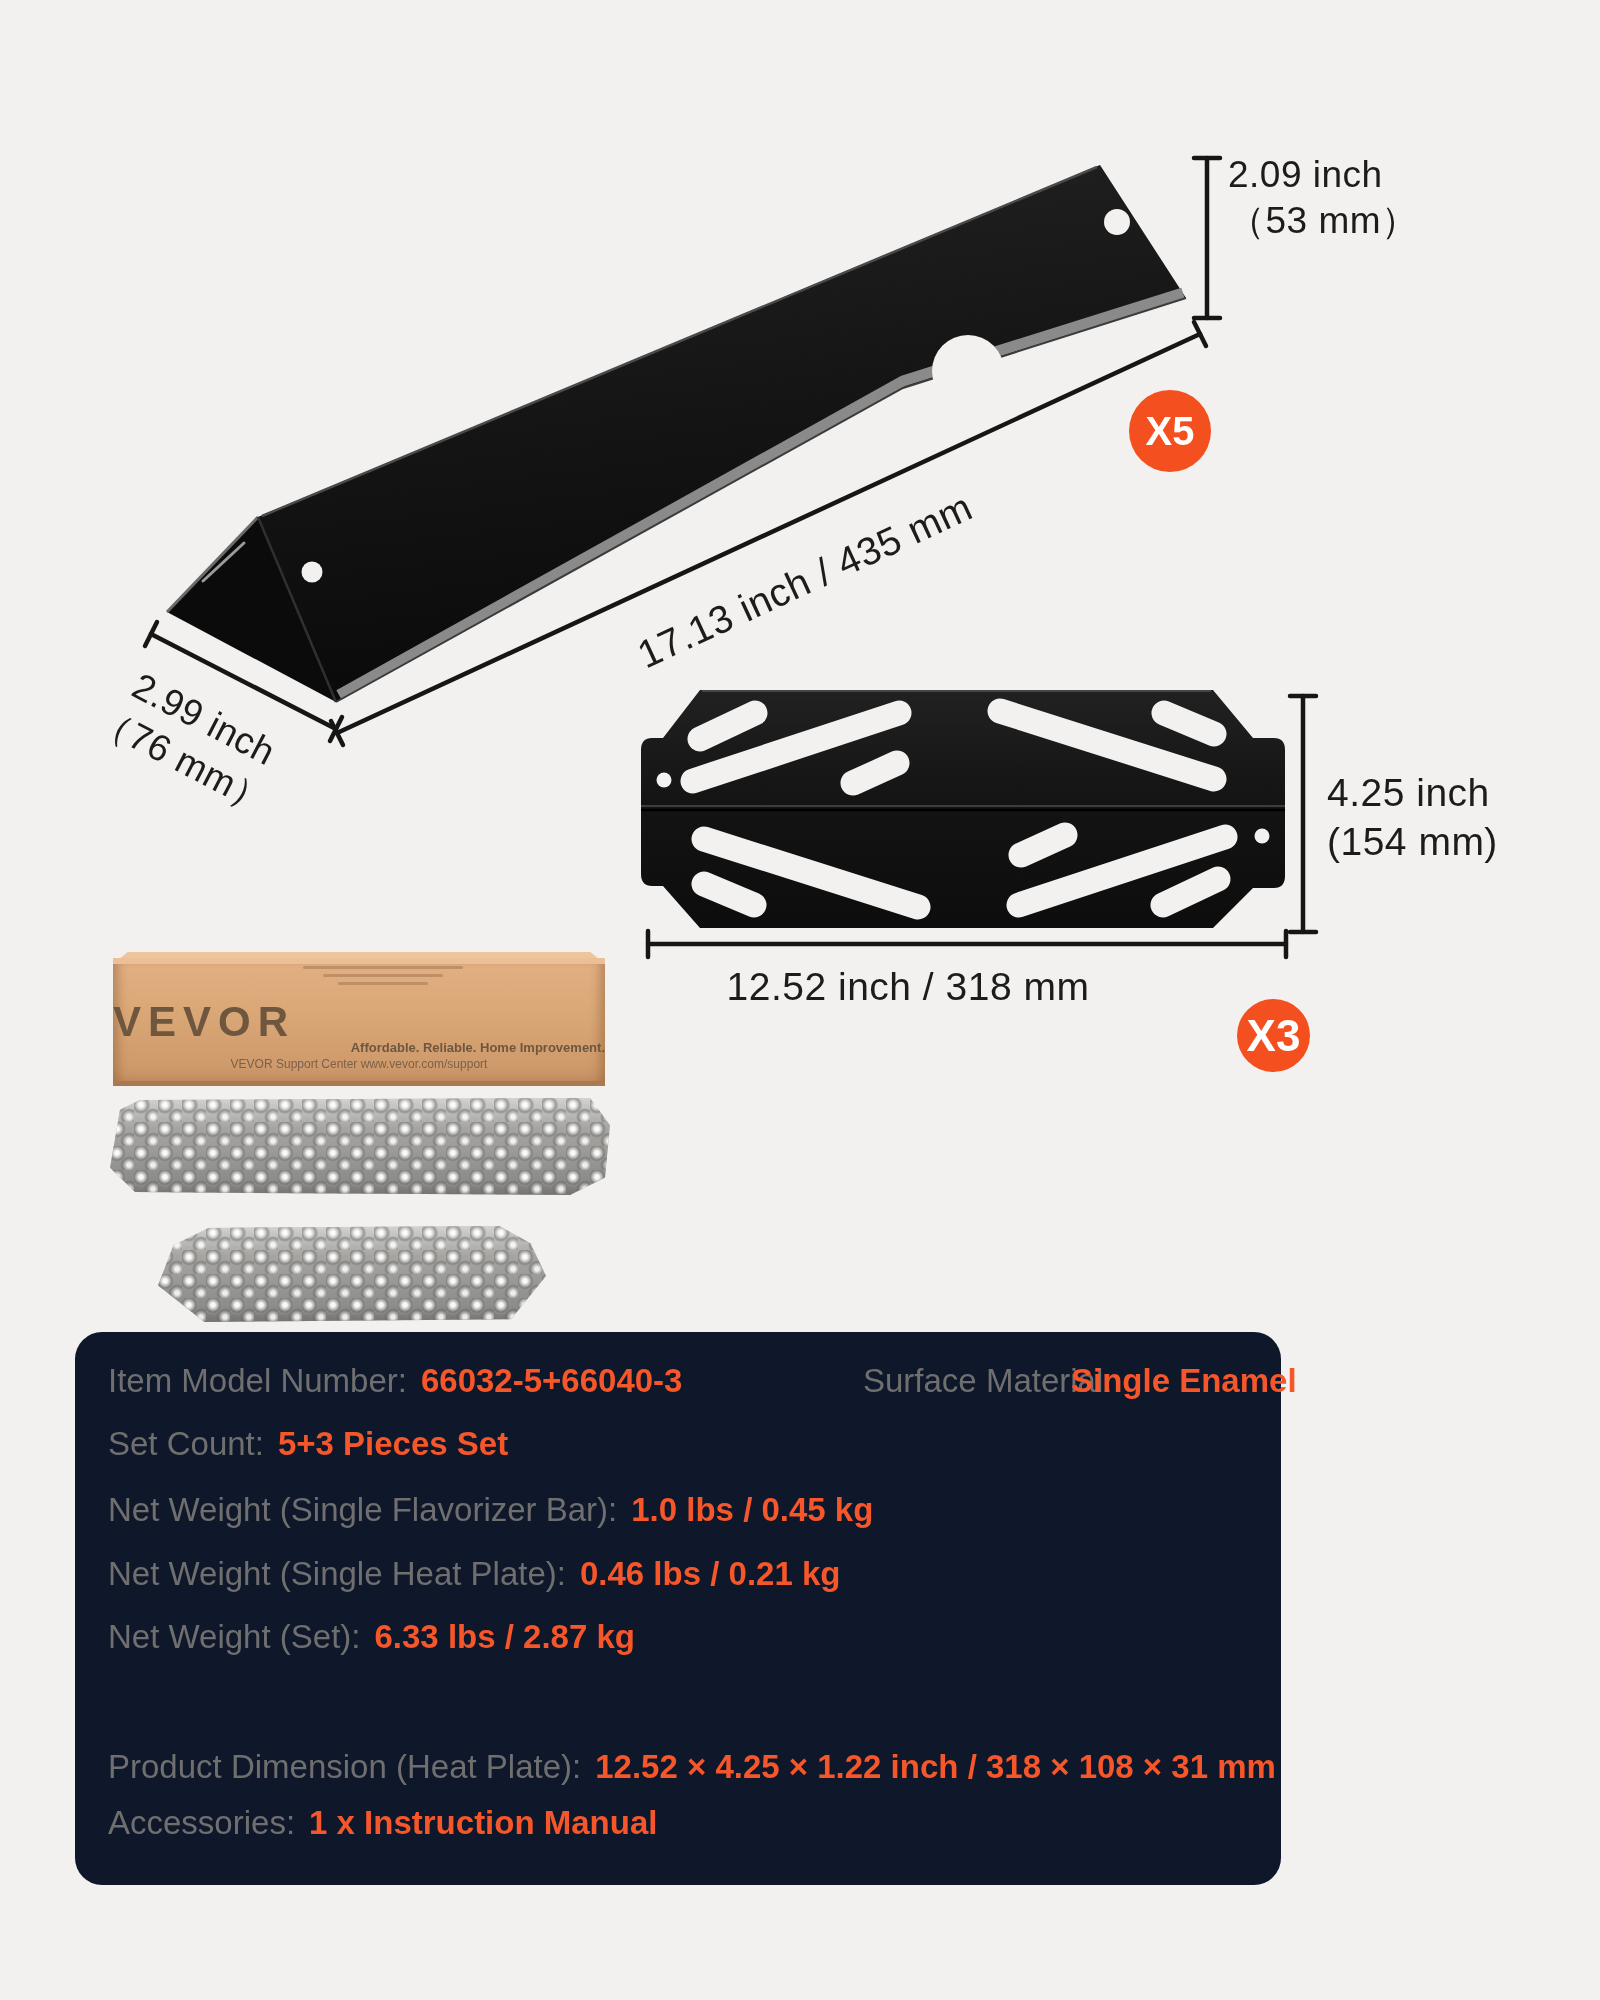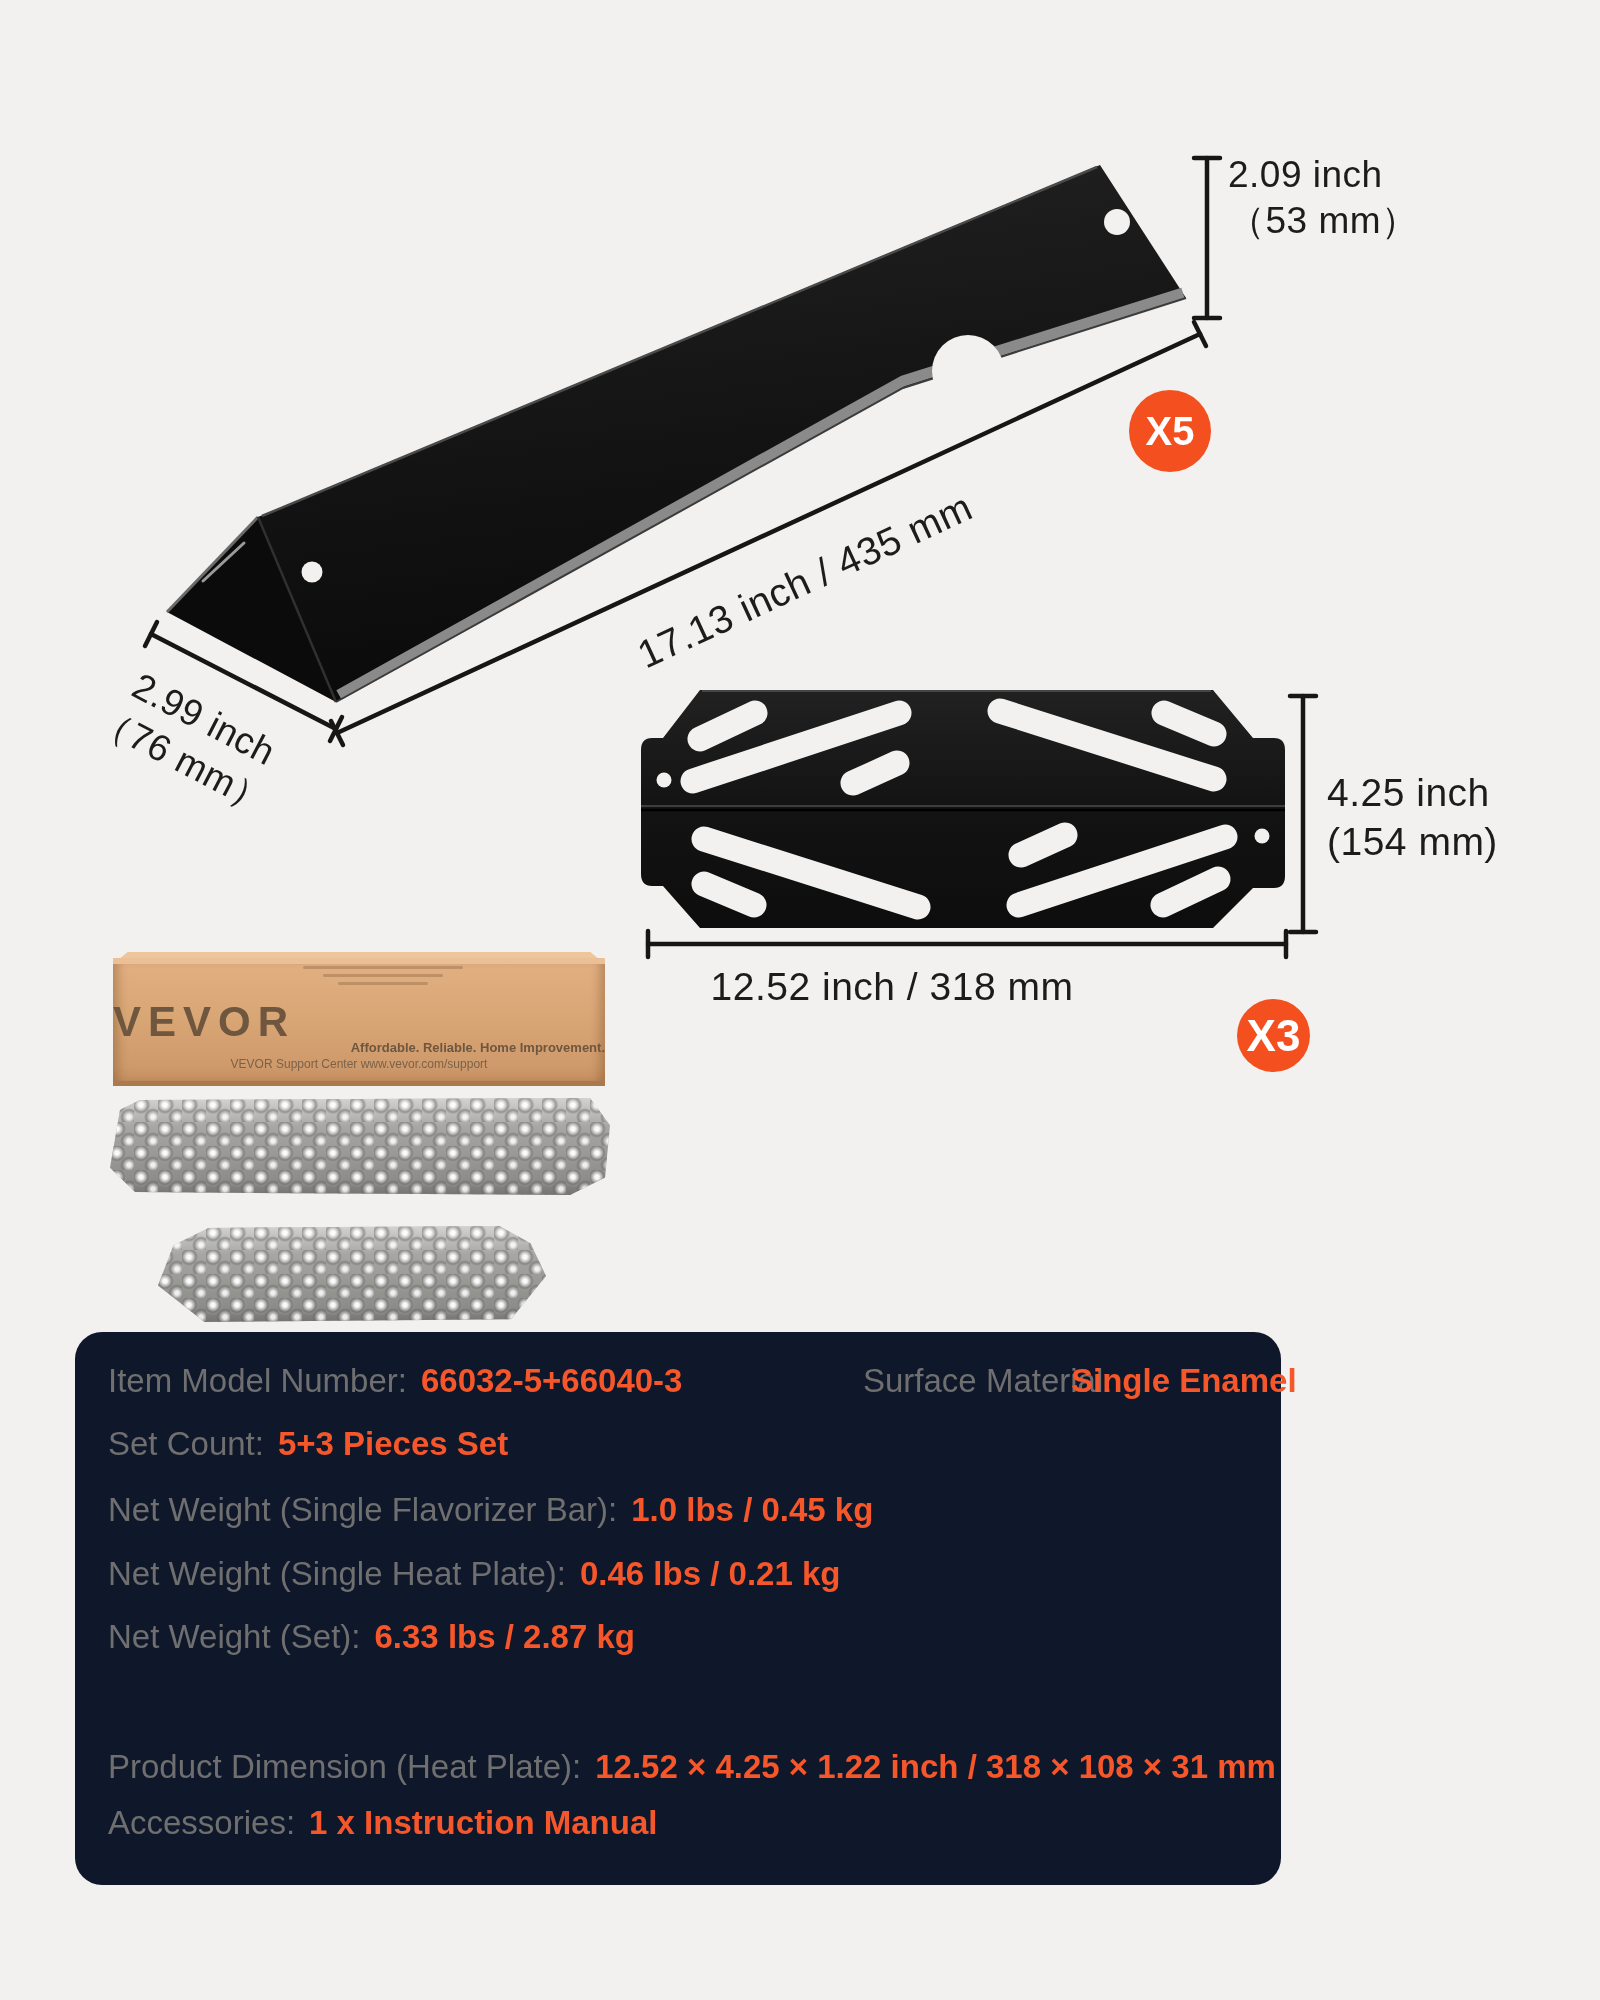--- a/index.html
+++ b/index.html
@@ -143,21 +143,21 @@
   <div>（76 mm）</div>
 </div>
 
 <div class="abs badge x5">X5</div>
 
 <div class="abs dim big" style="left:1327px;top:768px;">
   <div>4.25 inch</div>
   <div>(154 mm)</div>
 </div>
 
-<div class="abs dim big" style="left:632px;top:962px;width:520px;text-align:center;">12.52 inch / 318 mm</div>
+<div class="abs dim big" style="left:648px;top:962px;width:520px;text-align:center;">12.52 inch / 318 mm</div>
 
 <div class="abs badge x3">X3</div>
 
 <div class="abs box-top"></div>
 <div class="abs box">
   <div class="abs print-mark" style="left:190px;top:8px;width:160px;"></div>
   <div class="abs print-mark" style="left:210px;top:16px;width:120px;"></div>
   <div class="abs print-mark" style="left:225px;top:24px;width:90px;"></div>
   <div class="abs brand">VEVOR</div>
   <div class="abs tagline">Affordable. Reliable. Home Improvement.</div>

